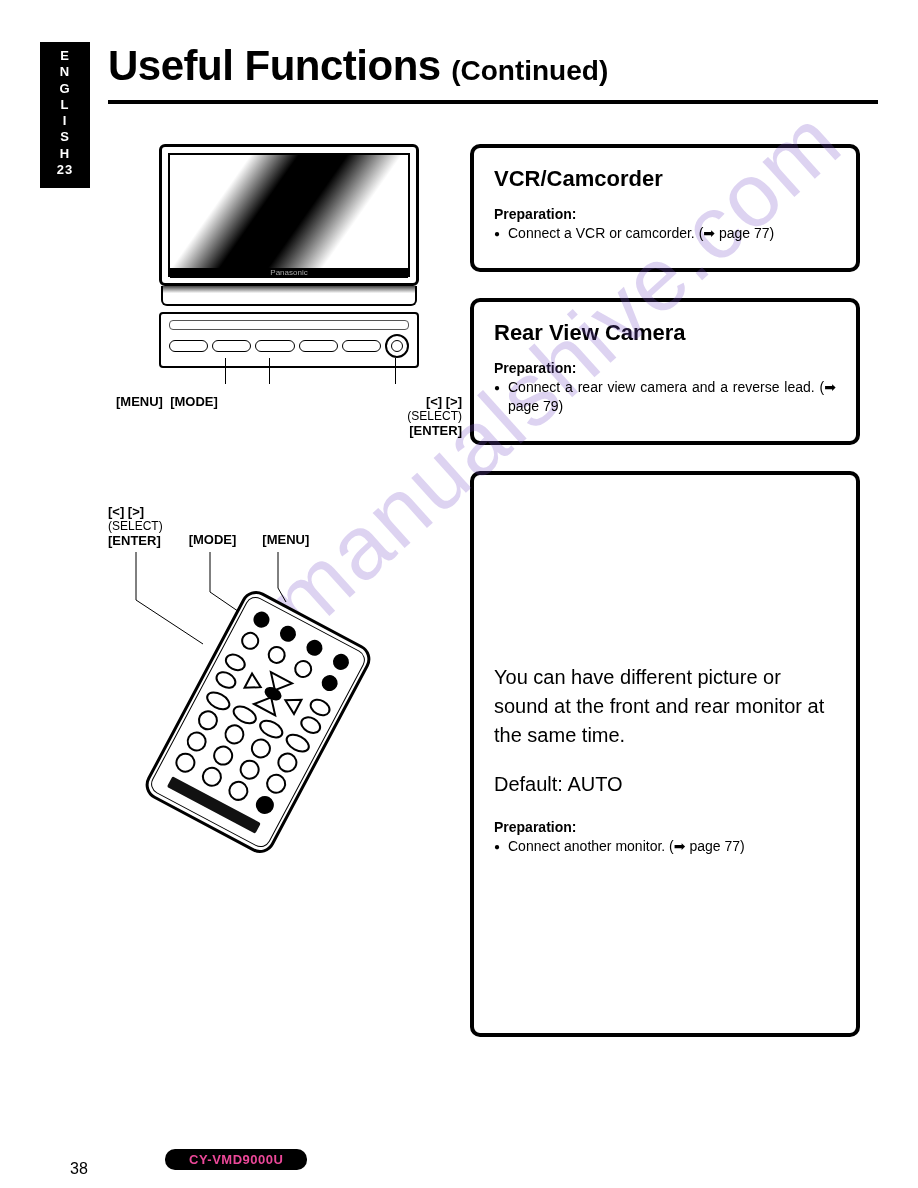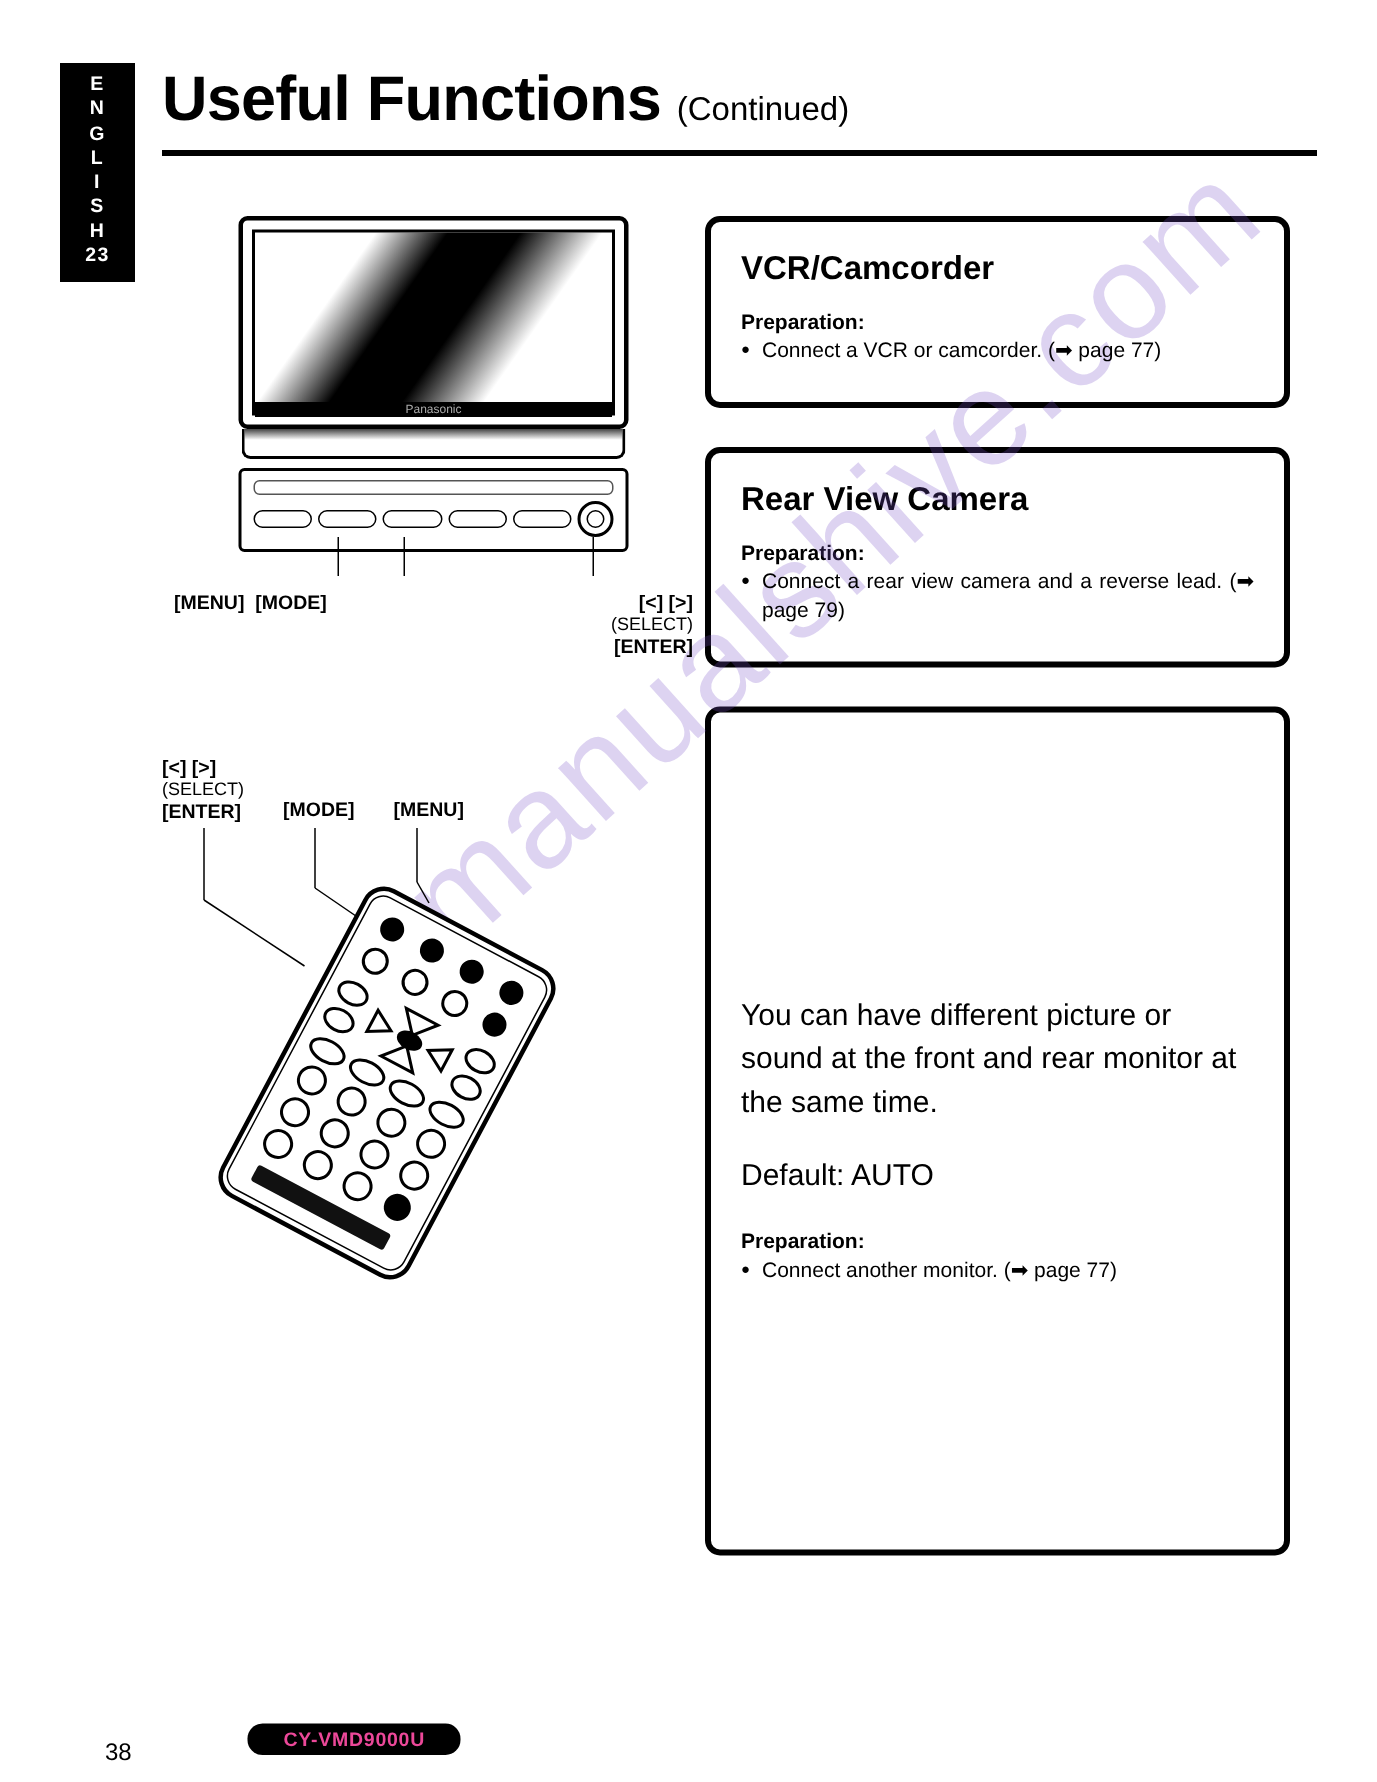--- a/index.html
+++ b/index.html
@@ -31,22 +31,22 @@
   .title-row {
     margin-left: 68px;
     padding-top: 2px;
   }
   .title-main {
     font-size: 42px;
     font-weight: 800;
     letter-spacing: -0.5px;
   }
   .title-sub {
-    font-size: 22px;
-    font-weight: 400;
+    font-size: 28px;
+    font-weight: 700;
     margin-left: 6px;
   }
   .title-hr {
     border: none;
     border-top: 4px solid #000;
     margin: 10px 0 0 68px;
   }
   .main-area {
     display: flex;
     margin-top: 40px;

